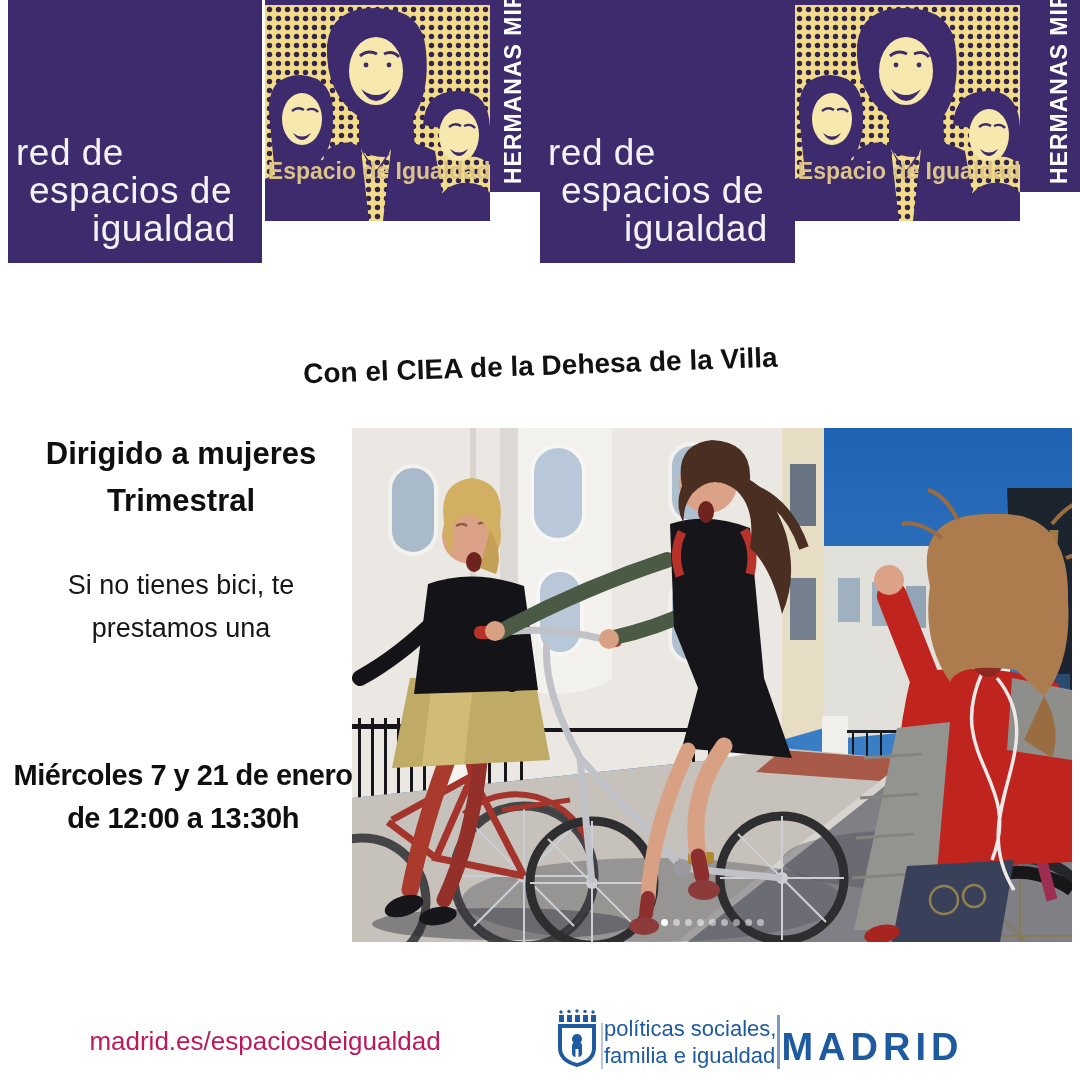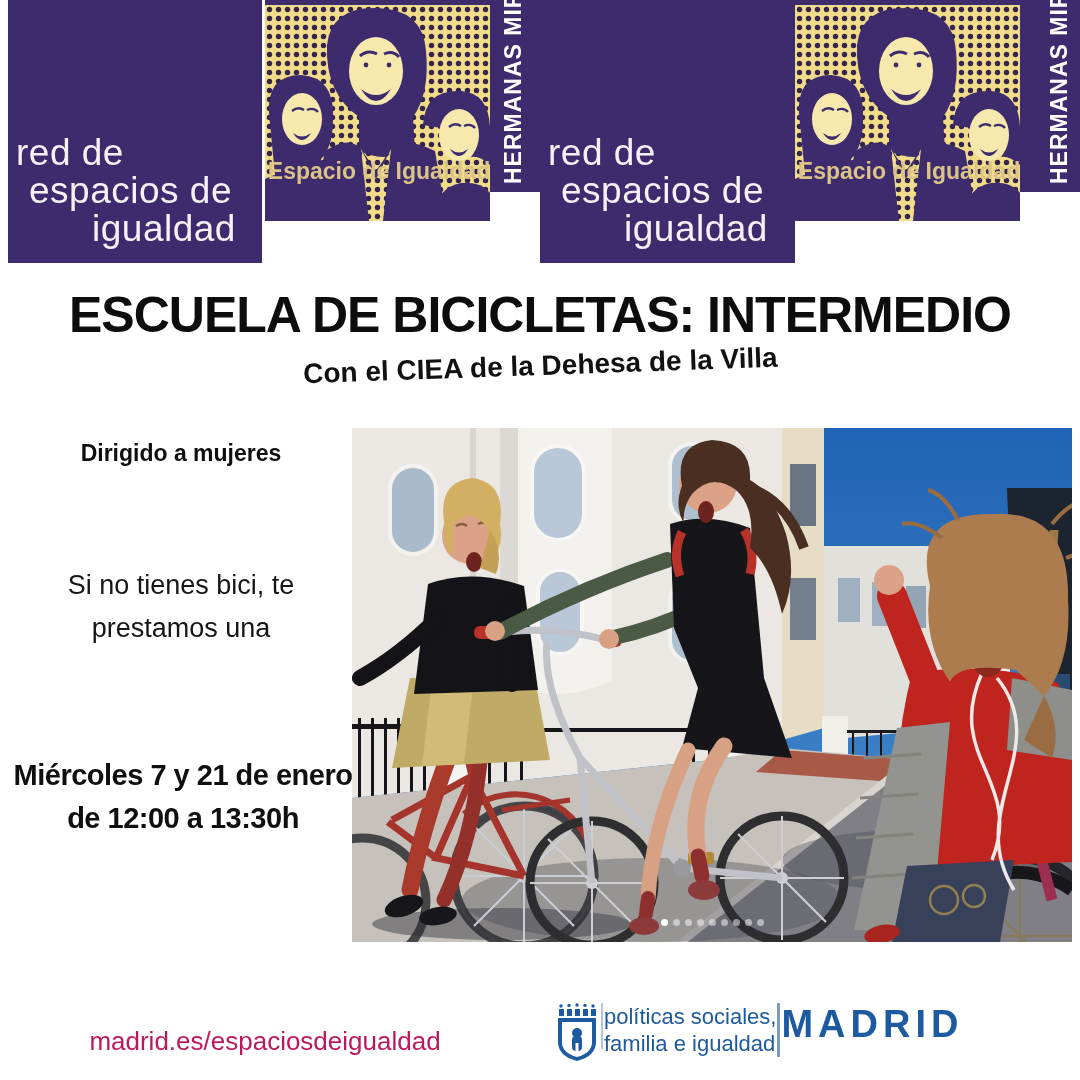--- a/index.html
+++ b/index.html
@@ -25,42 +25,42 @@
 
   
   .title{position:absolute;left:0;top:286px;width:1080px;margin:0;text-align:center;
          color:#0d0d0d;font-size:50px;font-weight:700;letter-spacing:-1px;}
   .subtitle{position:absolute;left:0;top:350px;width:1080px;text-align:center;
             color:#111;font-size:28px;font-weight:700;}
   .subtitle span{display:inline-block;transform:rotate(-2deg);}
 
   
   .info-audience{position:absolute;left:0;top:430px;width:362px;text-align:center;
-                 color:#0f0f0f;font-size:23px;font-weight:700;line-height:47px;}
+                 color:#0f0f0f;font-size:31px;font-weight:700;line-height:47px;}
   .info-loan{position:absolute;left:8px;top:564px;width:346px;text-align:center;
              color:#161616;font-size:27px;font-weight:400;line-height:43px;}
   .info-schedule{position:absolute;left:0;top:754px;width:366px;text-align:center;
                  color:#0f0f0f;font-size:29px;font-weight:700;line-height:43px;letter-spacing:-.5px;}
 
   
   .photo{position:absolute;left:352px;top:428px;width:720px;height:514px;overflow:hidden;background:#7f7f85;}
   .photo svg{display:block;width:720px;height:514px;}
   .carousel-dots{position:absolute;left:0;bottom:16px;width:100%;display:flex;justify-content:center;gap:5px;}
   .carousel-dots i{width:7px;height:7px;border-radius:50%;background:#ffffff;opacity:.5;}
   .carousel-dots i.active{opacity:1;}
 
   
   .signup-bar{position:absolute;left:0;top:950px;width:1080px;height:40px;background:#b9b9b9;
               display:flex;align-items:center;justify-content:center;
               color:#ffffff;font-size:28px;font-weight:700;letter-spacing:.2px;white-space:nowrap;}
 
   
   .footer-url{position:absolute;left:78px;top:1026px;width:374px;text-align:center;
               color:#be185d;font-size:26px;font-weight:400;}
-  .madrid-group{position:absolute;left:554px;top:1003px;height:66px;display:flex;align-items:flex-start;gap:1px;}
+  .madrid-group{position:absolute;left:554px;top:1003px;height:66px;display:flex;align-items:flex-end;gap:1px;}
   .crest{width:46px;height:60px;}
   .vdiv1{width:2px;height:46px;background:#b9c6da;}
   .vdiv2{width:3px;height:54px;background:#7d9cc0;}
   .dept{color:#1e5aa0;font-size:22px;line-height:27px;font-weight:400;white-space:nowrap;}
   .city{color:#1e5aa0;font-size:38px;font-weight:700;letter-spacing:5px;white-space:nowrap;}
 </style>
 </head>
 <body>
 
 <div class="poster">
@@ -137,27 +137,27 @@
           <path d="M184,122 q6,-5 12,-1 M199,121 q7,-3 11,2" stroke="#3d2b6e" stroke-width="2.4" fill="none"></path>
           <path d="M185,144 q9,7 18,0 q-4,7 -9,7 q-5,0 -9,-7 Z" fill="#3d2b6e"></path>
           <path d="M164,216 Q172,182 196,178 Q216,176 225,188 L225,216 Z" fill="#3d2b6e"></path>
         </svg>
         <div class="espacio-caption">Espacio de Igualdad</div>
         <div class="vert-label">HERMANAS MIRABAL</div>
       </div>
     </div>
   </header>
 
-  <h1 class="title">ESCUELA DE BICICLETAS: INTERMEDIO</h1>
   <div class="subtitle">
     <span>Con el CIEA de la Dehesa de la Villa</span>
   </div>
 
   <div class="info-audience">
     <div>Dirigido a mujeres</div>
+    <div>Trimestral</div>
   </div>
   <div class="info-loan">
     <div>Si no tienes bici, te</div>
     <div>prestamos una</div>
   </div>
   <div class="info-schedule">
     <div>Miércoles 7 y 21 de enero</div>
     <div>de 12:00 a 13:30h</div>
   </div>
 

